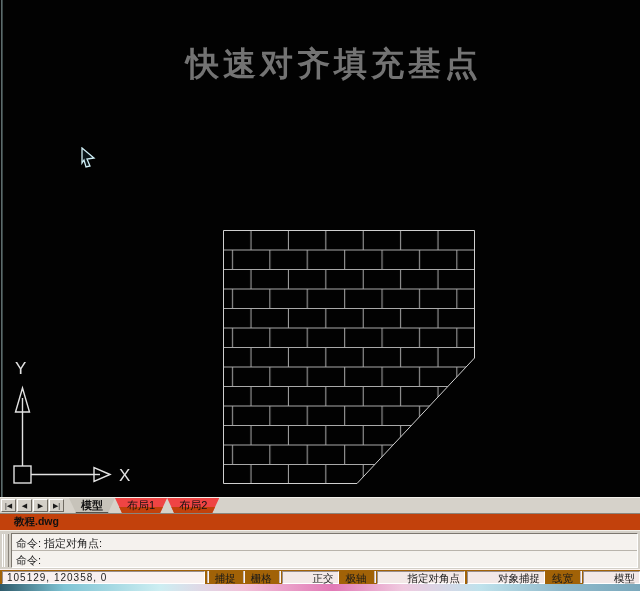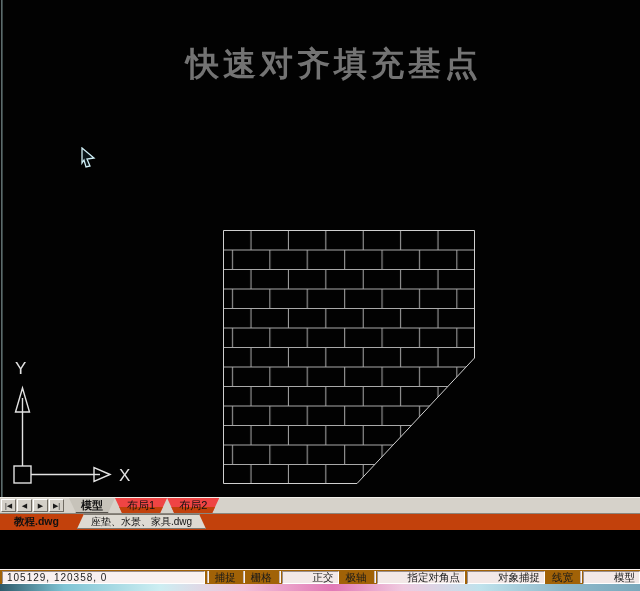--- a/index.html
+++ b/index.html
@@ -45,21 +45,21 @@
   .cmd-line { height:17px; padding:2px 4px 0 4px; font-size:11px; color:#1c1c1c; white-space:pre; }
   .cmd-line.hist { border-bottom:1px solid #b9b4ac; }
 
   
   .statusbar { position:absolute; left:0; top:569px; width:640px; height:15px;
     background:#a16207; border-top:1px solid #fbf4f3; display:flex; align-items:center; font-size:11px; }
   .coords { width:212px; height:13px; margin-left:2px; padding:0 4px;
     background:#f8f0ef; border:1px solid; border-color:#9a8f8e #fff #fff #9a8f8e;
     font-size:10px; line-height:12px; color:#222; letter-spacing:1px; }
   .sbtn { height:13px; padding:0 4px; margin-left:2px; line-height:12px; color:#1a1a1a;
-    font-size:10.5px; white-space:nowrap; border:1px solid transparent;font-family:Liberation Serif, serif; }
+    font-size:10.5px; white-space:nowrap; border:1px solid transparent; }
   .sbtn.pressed { background:#f2e8e7; border-color:#9a8f8e #fff #fff #9a8f8e;padding-left:30px; }
   .sep { width:1px; height:12px; background:#c4b8b7; margin-left:2px; box-shadow:1px 0 0 #fbf4f3; }
 
   
   .bottomstrip { position:absolute; left:0; top:584px; width:640px; height:7px;
     background:linear-gradient(90deg,#2e5a6a 0%,#7fc4d4 10%,#cdeef2 25%,#f2c2da 38%,
       #e27ab6 52%,#f0cae0 63%,#bfe2ec 75%,#8fb9cb 88%,#7aa8bc 100%); }
 
   svg { display:block; }
 </style>
@@ -109,23 +109,29 @@
     <div class="navbtn">▶|</div>
     <div class="tabstrip">
       <div class="mtab sel">模型</div>
       <div class="mtab">布局1</div>
       <div class="mtab">布局2</div>
     </div>
   </div>
 
   <div class="doc-tabbar">
     <div class="dtab sel">教程.dwg</div>
-    <div class="dtab boxed">座垫、水景、家具.dwg</div>
   </div>
 
+  <div class="cmdwin">
+    <div class="cmd-grip"></div>
+    <div class="cmd-area">
+      <div class="cmd-line hist">命令: 指定对角点:</div>
+      <div class="cmd-line">命令:</div>
+    </div>
+  </div>
 
   <div class="statusbar">
     <div class="coords">105129, 120358, 0</div>
     <div class="sep"></div>
     <div class="sbtn">捕捉</div>
     <div class="sep"></div>
     <div class="sbtn">栅格</div>
     <div class="sep"></div>
     <div class="sbtn pressed">正交</div>
     <div class="sbtn">极轴</div>

